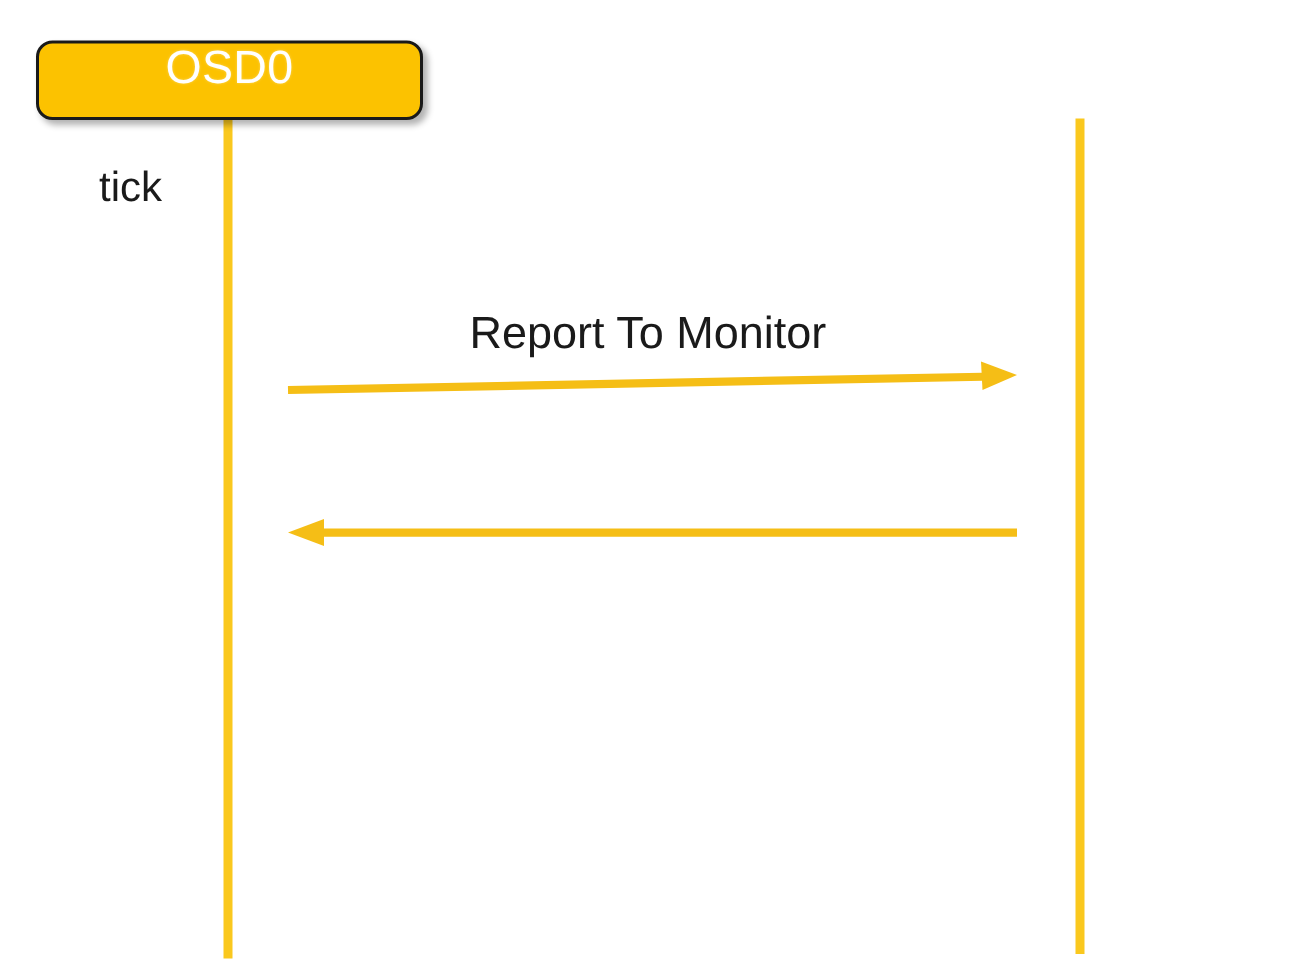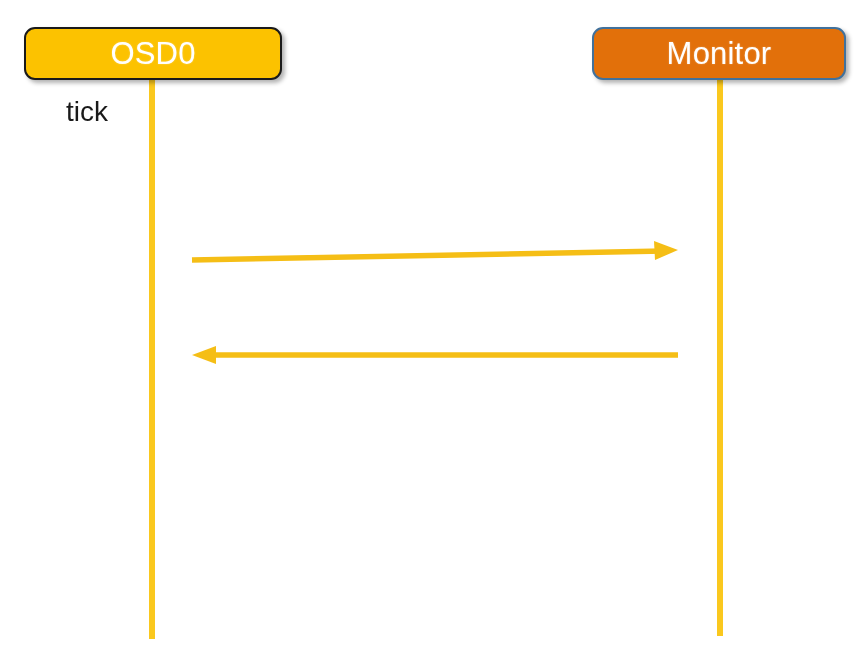--- a/index.html
+++ b/index.html
@@ -19,21 +19,20 @@
   }
   .lifeline {
     position: absolute;
     background: #FAC81E;
     width: 6px;
   }
   .participant {
     position: absolute;
     box-sizing: border-box;
     display: flex;
-    align-items: center;
     justify-content: center;
     border-radius: 11px;
     color: #ffffff;
     font-size: 31px;
     line-height: 1;
     letter-spacing: 0.2px;
     text-shadow: 0 0 2px rgba(255,255,255,0.35);
     box-shadow: 3px 3px 4px rgba(0,0,0,0.30);
   }
   .participant.osd {
@@ -69,26 +68,24 @@
 
 <div id="canvas">
 
   <div class="lifeline" style="left:149px; top:79px; height:560px;"></div>
   <div class="lifeline" style="left:717px; top:79px; height:557px;"></div>
 
   <div class="participant osd" style="left:24px; top:27px; width:258px; height:53px;">
     <span>OSD0</span>
   </div>
 
-  <div class="participant monitor" style="left:592px; top:27px; width:254px; height:53px;">
-    <span>Monitor</span>
-  </div>
 
-  <div class="side-label" style="left:66px; top:98px;">tick</div>
+  <div class="side-label" style="left:66px; top:111px;">tick</div>
 
+  <div class="msg-label" style="left:313px; top:208px;">Report To Monitor</div>
 
 
   <svg class="arrow-layer" width="865" height="653" viewBox="0 0 865 653">
 
     <g>
       <line x1="192" y1="260" x2="664" y2="251" stroke="#F5BE16" stroke-width="5.5" stroke-linecap="butt"></line>
       <polygon points="678,250 654,241 655,260" fill="#F5BE16"></polygon>
     </g>
 
     <g>

